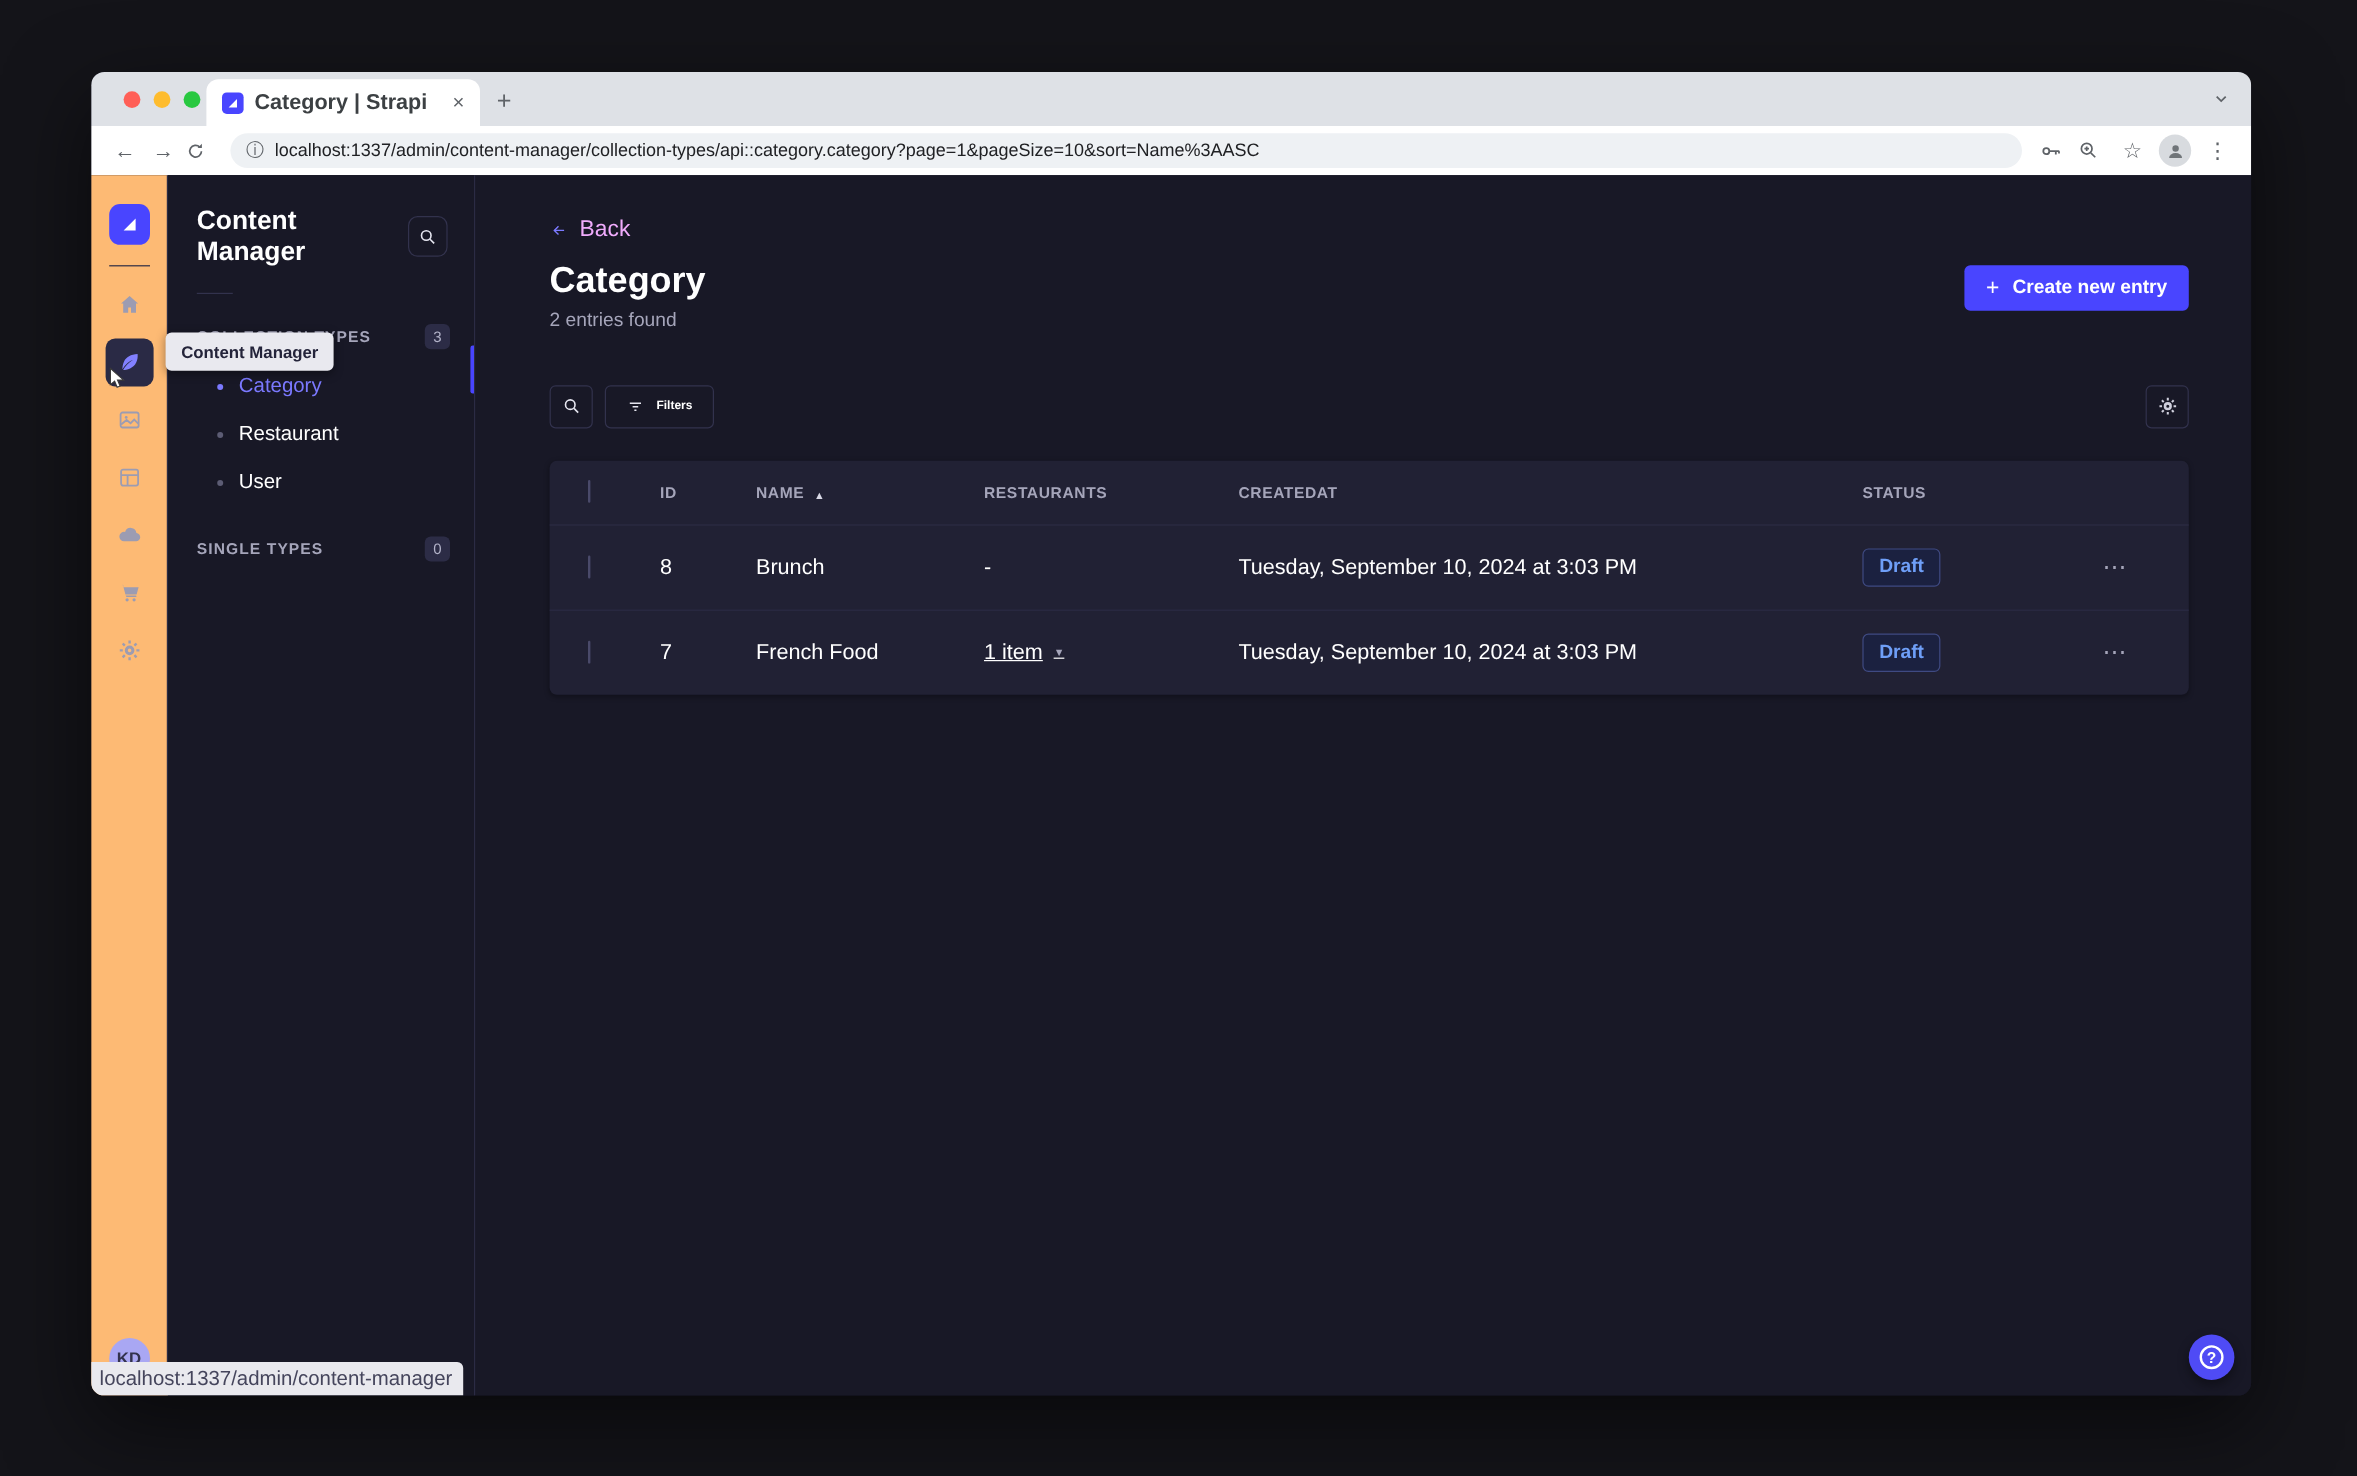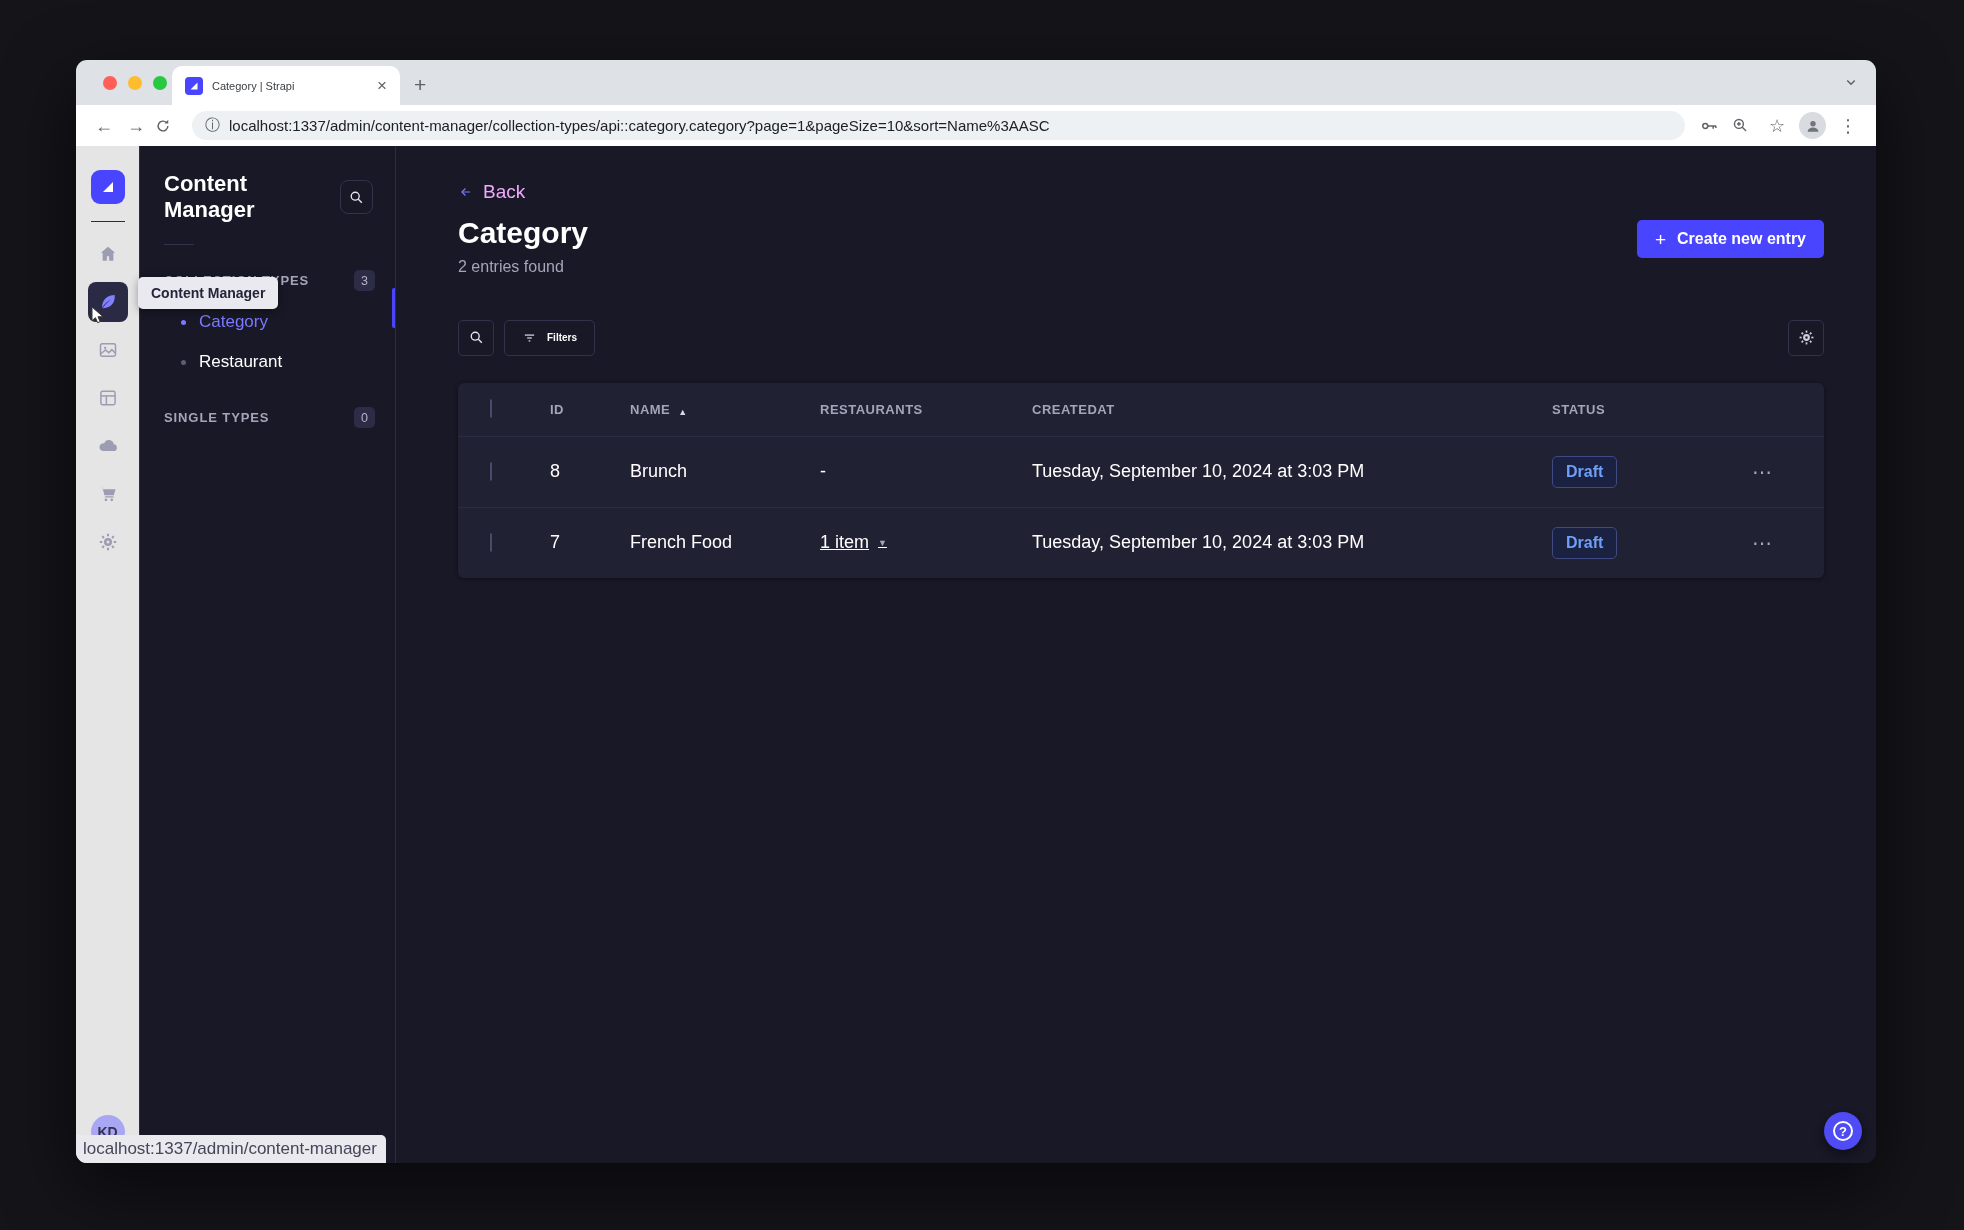--- a/index.html
+++ b/index.html
@@ -12,37 +12,37 @@
   
   .tabstrip { height:45px; background:#dee1e6; position:relative; display:flex; align-items:flex-end; }
   .traffic { position:absolute; left:27px; top:16px; display:flex; gap:11px; }
   .light { width:14px; height:14px; border-radius:50%; }
   .light.red { background:#ff5f57; } .light.yellow { background:#febc2e; } .light.green { background:#28c840; }
 
   .tab { margin-left:96px; width:228px; height:39px; background:#ffffff; border-radius:10px 10px 0 0;
          display:flex; align-items:center; padding:0 10px 0 13px; gap:9px; }
   .favicon { width:18px; height:18px; border-radius:4px; background:#4945ff; flex:0 0 auto;
              display:grid; place-items:center; }
-  .tab-title { flex:1; font-size:11px; color:#3c4043; white-space:nowrap; overflow:hidden; }
+  .tab-title { flex:1; font-size:18px; color:#3c4043; white-space:nowrap; overflow:hidden;font-weight:bold; }
   .tab-close { font-size:17px; color:#5f6368; cursor:default; padding:0 3px; }
   .newtab { margin:0 0 10px 14px; font-size:21px; color:#5f6368; line-height:1; }
   .strip-chevron { position:absolute; right:16px; top:13px; }
 
   .toolbar { height:41px; background:#ffffff; display:flex; align-items:center; padding:0 14px; gap:4px; }
   .tbicon { min-width:28px; text-align:center; color:#5f6368; font-size:18px; line-height:1; }
   .urlpill { flex:1; height:29px; background:#eef1f4; border-radius:15px; display:flex; align-items:center;
              padding:0 13px; gap:9px; margin:0 10px 0 6px; }
   .info-glyph { font-size:15px; color:#5f6368; }
   .url { font-size:15px; color:#202124; white-space:nowrap; overflow:hidden; }
   .chrome-avatar { width:27px; height:27px; border-radius:50%; background:#d8dbdf; display:grid; place-items:center; margin:0 4px; }
 
   
   .app { height:1017px; display:flex; background:#181826; position:relative; }
 
-  .rail { width:64px; background:#e5e5e5; border-right:1px solid #2b2b44; display:flex; flex-direction:column;
+  .rail { width:64px; background:#fdba74; border-right:1px solid #2b2b44; display:flex; flex-direction:column;
           align-items:center; position:relative; flex:0 0 auto; }
   .rail-logo { width:34px; height:34px; border-radius:9px; background:#4945ff; margin-top:24px;
                display:grid; place-items:center; }
   .rail-divider { width:34px; height:1px; background:#2b2b44; margin-top:17px; }
   .rail-items { margin-top:12px; display:flex; flex-direction:column; gap:8px; }
   .rail-item { width:40px; height:40px; border-radius:8px; display:grid; place-items:center; position:relative; }
   .rail-item.active { background:#2a2a45; }
   .cursor-overlay { position:absolute; left:2px; bottom:-3px; }
   .rail-avatar { position:absolute; bottom:14px; left:50%; transform:translateX(-50%);
                  width:34px; height:34px; border-radius:50%; background:#a9a7f3; color:#32324d;
@@ -274,20 +274,24 @@
       </div>
       <div class="ct-list">
         <div class="ct-item active">
           <span class="dot"></span>
           <span>Category</span>
         </div>
         <div class="ct-item">
           <span class="dot"></span>
           <span>Restaurant</span>
         </div>
+        <div class="ct-item">
+          <span class="dot"></span>
+          <span>User</span>
+        </div>
       </div>
       <div class="section-row single-row">
         <span class="section-label">SINGLE TYPES</span>
         <span class="count-badge">0</span>
       </div>
       <div class="active-indicator"></div>
     </aside>
 
     <div class="icon-tooltip">Content Manager</div>
 

